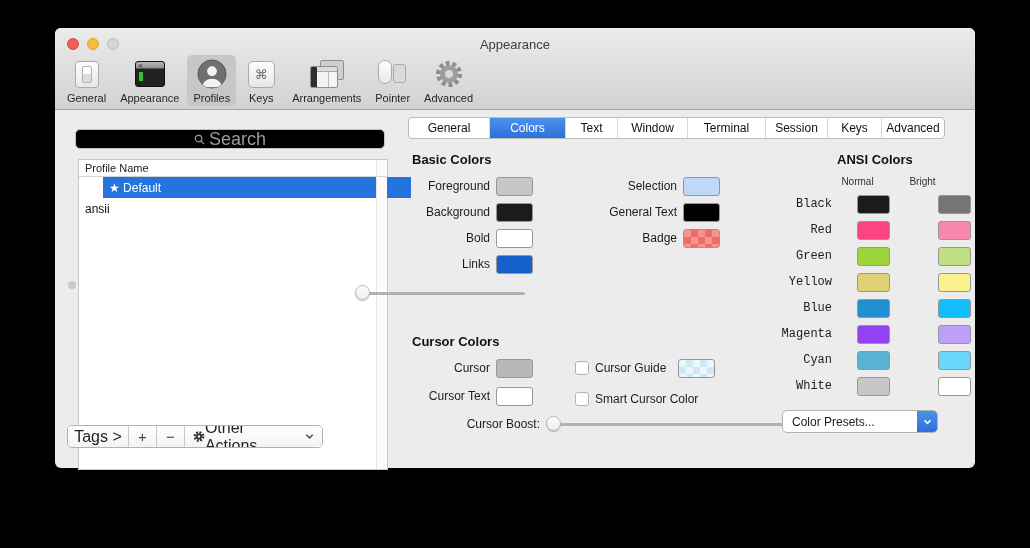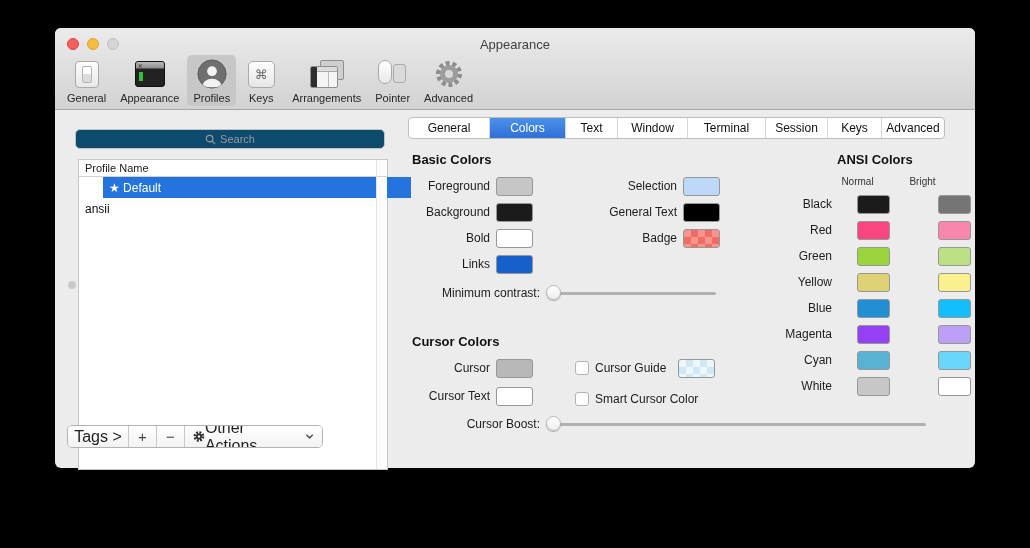--- a/index.html
+++ b/index.html
@@ -46,23 +46,23 @@
   .ic-arr .side { position:absolute; left:0; top:0; width:6px; height:100%; background:#2e2e2e; }
   .ic-arr .head { position:absolute; left:6px; top:0; width:22px; height:5px; background:#dcdcdc; border-bottom:1px solid #aaa; }
   .ic-arr .div  { position:absolute; left:17px; top:5px; width:1px; height:17px; background:#bbb; }
   .ic-pointer { position:relative; width:30px; height:28px; }
   .ic-pointer .mouse { position:absolute; left:0; top:0; width:14px; height:24px; border-radius:7px;
                        background:linear-gradient(#fff,#e9e9e9); border:1px solid #a9a9a9; }
   .ic-pointer .pad { position:absolute; left:15px; top:4px; width:13px; height:19px; border-radius:3px;
                      background:#dadada; border:1px solid #a9a9a9; }
 
   
-  .search-field { position:absolute; left:20px; top:101px; width:310px; height:20px; background:#0c4a6e;
+  .search-field { position:absolute; left:20px; top:101px; width:310px; height:20px; background:#000000;
                   border:1px solid #c3c3c3; border-radius:5px; display:flex; align-items:center;
-                  justify-content:center; gap:4px; font-size:11px; color:#9b9b9b; }
+                  justify-content:center; gap:4px; font-size:18px; color:#9b9b9b; }
   .ptable { position:absolute; left:23px; top:131px; width:310px; height:311px; background:#fff;
             border:1px solid #c7c7c7; }
   .ptable .hdr { height:17px; border-bottom:1px solid #d2d2d2; font-size:11px; color:#222;
                  display:flex; align-items:center; padding-left:6px; background:#fff; }
   .ptable .sbcol { position:absolute; right:0; top:0; width:11px; height:100%; border-left:1px solid #e4e4e4;
                    background:#fcfcfc; }
   .ptable .sbcol .hline { position:absolute; left:0; top:16px; width:100%; height:1px; background:#d2d2d2; }
   .prow { height:21px; display:flex; align-items:center; padding-left:6px; font-size:12px; color:#111; }
   .prow.selected { background:#2574dd; color:#fff; width:100%;margin-left:24px; }
   .edge-dot { position:absolute; left:13px; top:253px; width:8px; height:8px; border-radius:50%;
@@ -94,21 +94,21 @@
   .cbx { width:14px; height:14px; background:#fff; border:1px solid #b3b3b3; border-radius:3px; flex:none; }
   .slider { position:relative; height:16px; flex:none; }
   .slider .track { position:absolute; left:0; right:0; top:7px; height:3px; background:#b1b1b1; border-radius:2px; }
   .slider .knob { position:absolute; left:0; top:0; width:15px; height:15px; border-radius:50%;
                   background:linear-gradient(#fefefe,#eee); border:1px solid #b9b9b9;
                   box-shadow:0 1px 1px rgba(0,0,0,.25); }
   .sliderrow { position:absolute; display:flex; align-items:center; gap:6px; }
 
   
   .ansi-colhead { position:absolute; font-size:10px; color:#333; width:33px; text-align:center; }
-  .ansi-row { position:absolute; left:688px; display:flex; align-items:center; gap:16px; height:20px; }
+  .ansi-row { position:absolute; left:688px; display:flex; align-items:center; gap:16px; height:20px;font-family:Liberation Mono, monospace; }
   .ansi-row .lbl { width:89px; text-align:right; font-size:12px; color:#1c1c1c; }
   .ansi-row .well { width:33px; margin-left:9px; }
   .ansi-row .well.bright { margin-left:32px; }
 
   .presets { position:absolute; left:727px; top:382px; width:156px; height:23px; background:#fff;
              border:1px solid #b2b2b2; border-radius:5px; display:flex; align-items:center; }
   .presets .txt { font-size:12px; color:#1c1c1c; padding-left:9px; flex:1; }
   .presets .cap { width:20px; height:100%; background:linear-gradient(#4b92ea,#2e6fd8);
                   border-radius:0 4px 4px 0; display:flex; align-items:center; justify-content:center; }
 </style>
@@ -274,21 +274,20 @@
   <div class="crow" style="left:490px; top:174px; width:175px">
     <span class="lbl">General Text</span>
     <span class="well" style="background: rgb(0, 0, 0);"></span>
   </div>
   <div class="crow" style="left:490px; top:200px; width:175px">
     <span class="lbl">Badge</span>
     <span class="well" style="background-image: conic-gradient(rgb(238, 110, 102) 25%, rgb(248, 147, 141) 25%, rgb(248, 147, 141) 50%, rgb(238, 110, 102) 50%, rgb(238, 110, 102) 75%, rgb(248, 147, 141) 75%); background-size: 14px 14px;"></span>
   </div>
 
   <div class="sliderrow" style="left:300px; top:257px">
-    <span class="lbl" style="width:185px; text-align:right; font-size:12px; color:#1c1c1c">Minimum contrast:</span>
     <span class="slider" style="width:170px">
       <span class="track"></span>
         <span class="knob"></span>
     </span>
   </div>
 
   <div class="heading" style="left:357px; top:306px">Cursor Colors</div>
 
   <div class="crow" style="left:300px; top:330px; width:178px">
     <span class="lbl">Cursor</span>
@@ -353,14 +352,22 @@
     <span class="lbl">Cyan</span>
     <span class="well" style="background: rgb(88, 178, 212);"></span>
     <span class="well bright" style="background: rgb(105, 215, 251);"></span>
   </div>
   <div class="ansi-row" style="top:348px">
     <span class="lbl">White</span>
     <span class="well" style="background: rgb(199, 199, 199);"></span>
     <span class="well bright" style="background: rgb(255, 255, 255);"></span>
   </div>
 
+  <div class="presets">
+    <span class="txt">Color Presets...</span>
+    <span class="cap">
+      <svg width="9" height="6" viewBox="0 0 10 7">
+        <path d="M1.5 1.5 L5 5 L8.5 1.5" fill="none" stroke="#fff" stroke-width="1.8"></path>
+      </svg>
+    </span>
+  </div>
 
 </div>
 
 </body></html>

